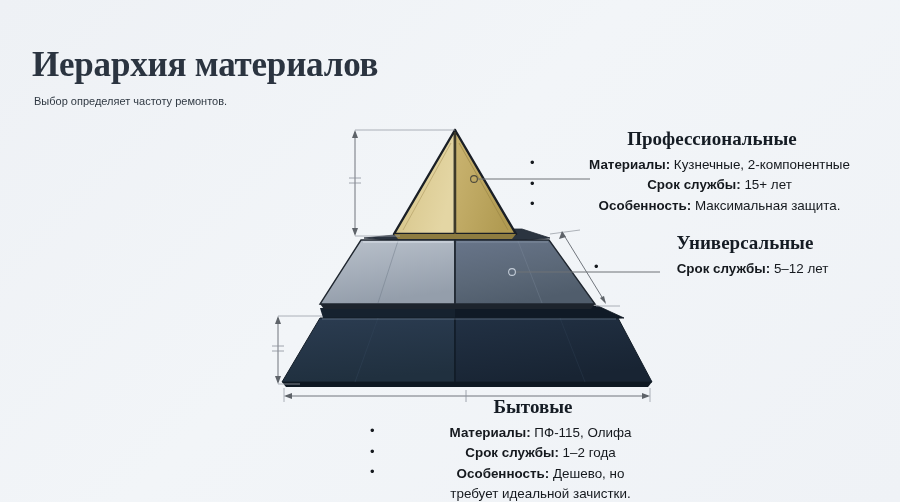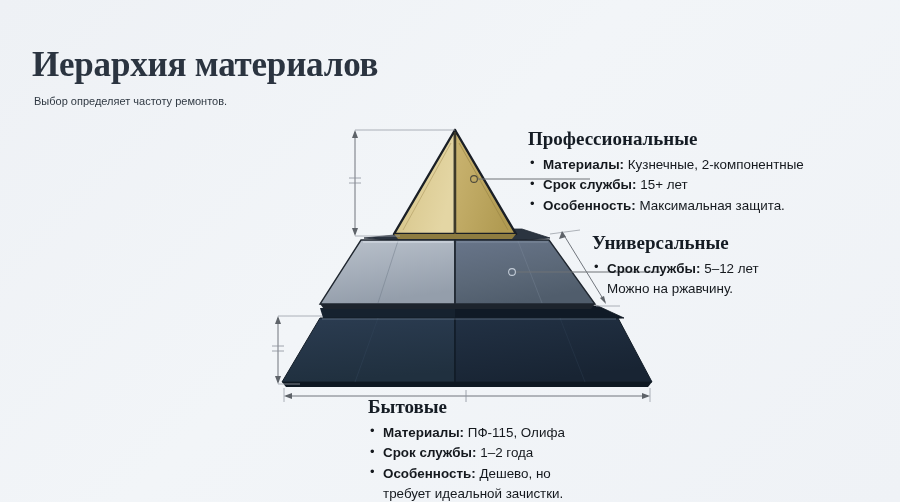--- a/index.html
+++ b/index.html
@@ -53,20 +53,21 @@
     width: 400px;
     height: 300px;
   }
   .pyramid-figure svg {
     display: block;
   }
 
   
   .callout {
     position: absolute;
+    text-align: center;
   }
   .callout-title {
     font-family: "Liberation Serif", serif;
     font-weight: bold;
     font-size: 19px;
     color: #151c24;
     margin: 0 0 4px 0;
     line-height: 1.2;
   }
   .callout ul {
@@ -276,21 +277,20 @@
     </ul>
   </div>
 
   <div class="callout callout-uni">
     <div class="callout-title">Универсальные</div>
     <ul>
       <li>
         <span class="lbl">Срок службы:</span>
         <span>5–12 лет</span>
       </li>
-      <li class="cont">Можно на ржавчину.</li>
     </ul>
   </div>
 
   <div class="callout callout-bas">
     <div class="callout-title">Бытовые</div>
     <ul>
       <li>
         <span class="lbl">Материалы:</span>
         <span>ПФ-115, Олифа</span>
       </li>

